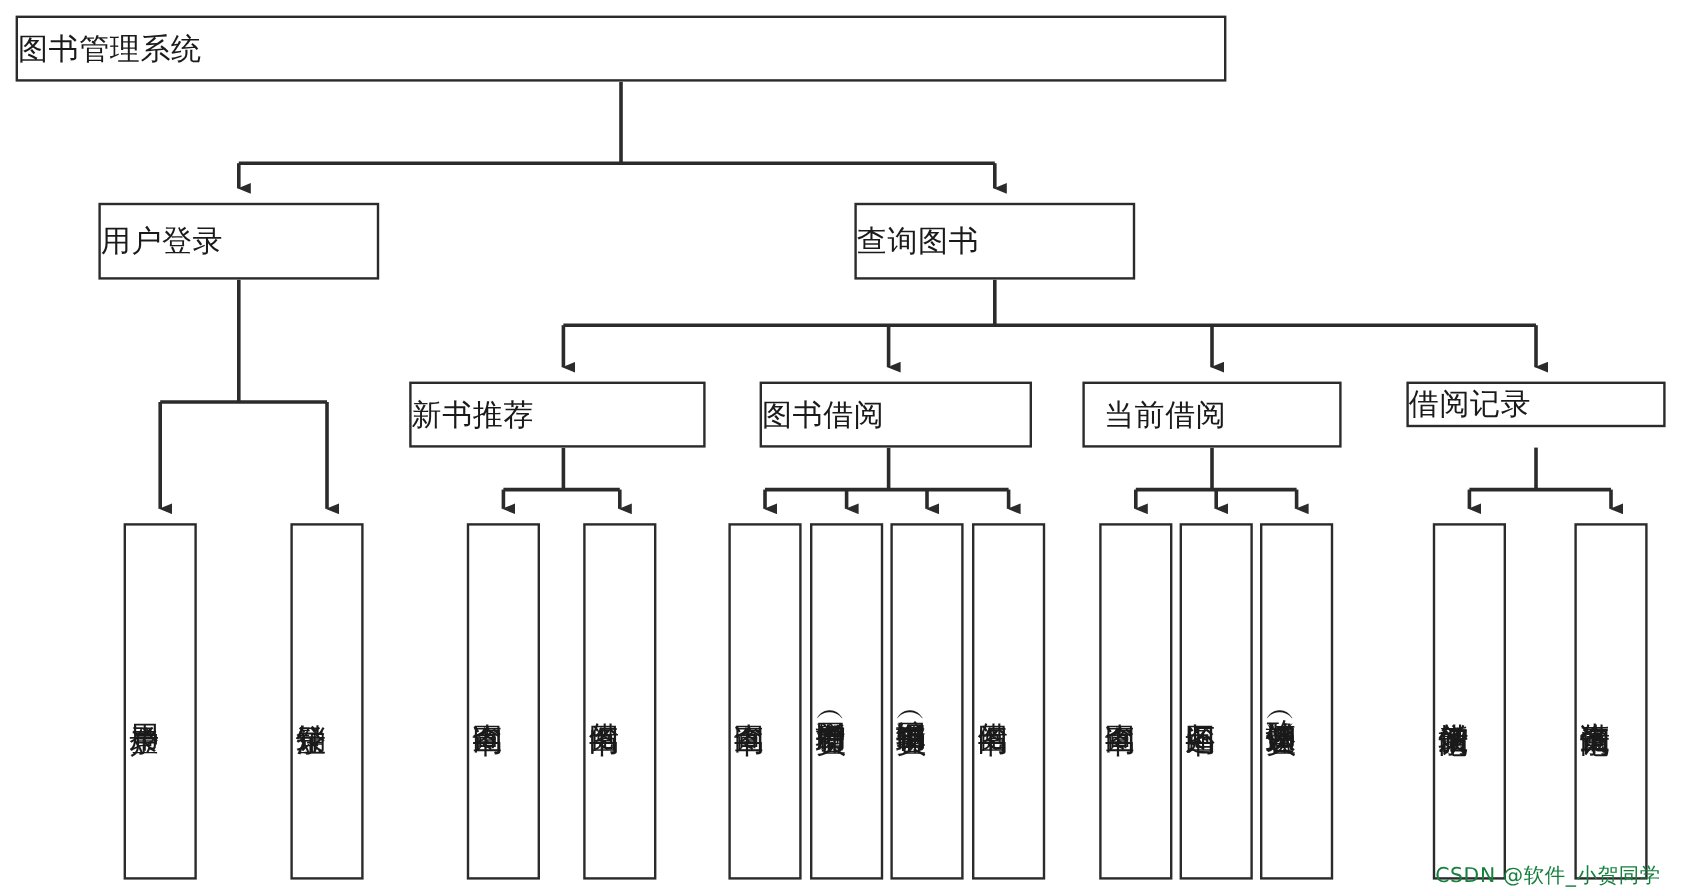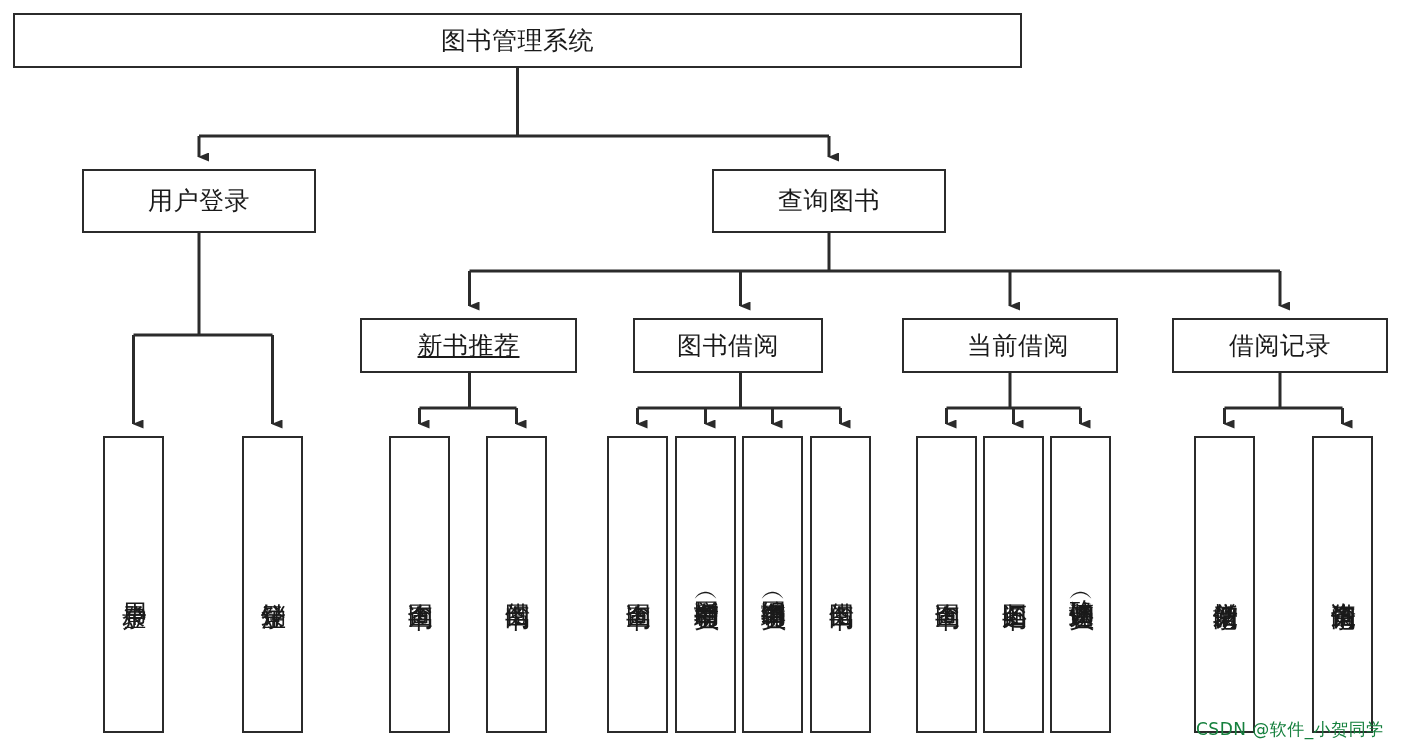--- a/index.html
+++ b/index.html
@@ -18,21 +18,21 @@
     background: #ffffff;
     overflow: hidden;
   }
   .node-box {
     position: absolute;
     box-sizing: border-box;
     border: 2px solid #2b2b2b;
     background: #ffffff;
     display: flex;
     align-items: center;
-    justify-content: center;
+    justify-content: flex-start;
     color: #1a1a1a;
   }
   .node-box.horizontal {
     font-size: 25px;
     line-height: 1.1;
     letter-spacing: 0.5px;
   }
   .node-box.vertical {
     font-size: 25px;
     line-height: 1.15;
@@ -115,30 +115,30 @@
   <div id="nodes-layer">
       <div class="node-box horizontal" style="left: 13px; top: 13px; width: 1009px; height: 55px;">
         <span class="node-label">图书管理系统</span>
       </div>
       <div class="node-box horizontal" style="left: 82px; top: 169px; width: 234px; height: 64px;">
         <span class="node-label">用户登录</span>
       </div>
       <div class="node-box horizontal" style="left: 712px; top: 169px; width: 234px; height: 64px;">
         <span class="node-label">查询图书</span>
       </div>
-      <div class="node-box horizontal" style="left: 360px; top: 318px; width: 217px; height: 55px; text-decoration: underline;">
+      <div class="node-box horizontal" style="left: 341px; top: 318px; width: 247px; height: 55px;">
         <span class="node-label">新书推荐</span>
       </div>
-      <div class="node-box horizontal" style="left: 633px; top: 318px; width: 190px; height: 55px;">
+      <div class="node-box horizontal" style="left: 633px; top: 318px; width: 227px; height: 55px;">
         <span class="node-label">图书借阅</span>
       </div>
       <div class="node-box horizontal" style="left: 902px; top: 318px; width: 216px; height: 55px; padding-left: 16px;">
         <span class="node-label">当前借阅</span>
       </div>
-      <div class="node-box horizontal" style="left: 1172px; top: 318px; width: 216px; height: 55px;">
+      <div class="node-box horizontal" style="left: 1172px; top: 318px; width: 216px; height: 38px;">
         <span class="node-label">借阅记录</span>
       </div>
       <div class="node-box vertical" style="left: 103px; top: 436px; width: 61px; height: 297px;">
         <span class="node-label">用户登录</span>
       </div>
       <div class="node-box vertical" style="left: 242px; top: 436px; width: 61px; height: 297px;">
         <span class="node-label">注销登录</span>
       </div>
       <div class="node-box vertical" style="left: 389px; top: 436px; width: 61px; height: 297px;">
         <span class="node-label">查询图书</span>

